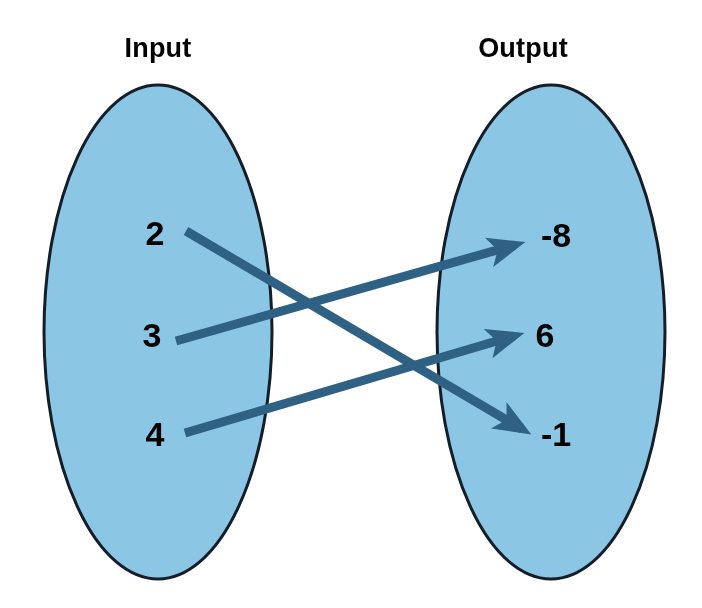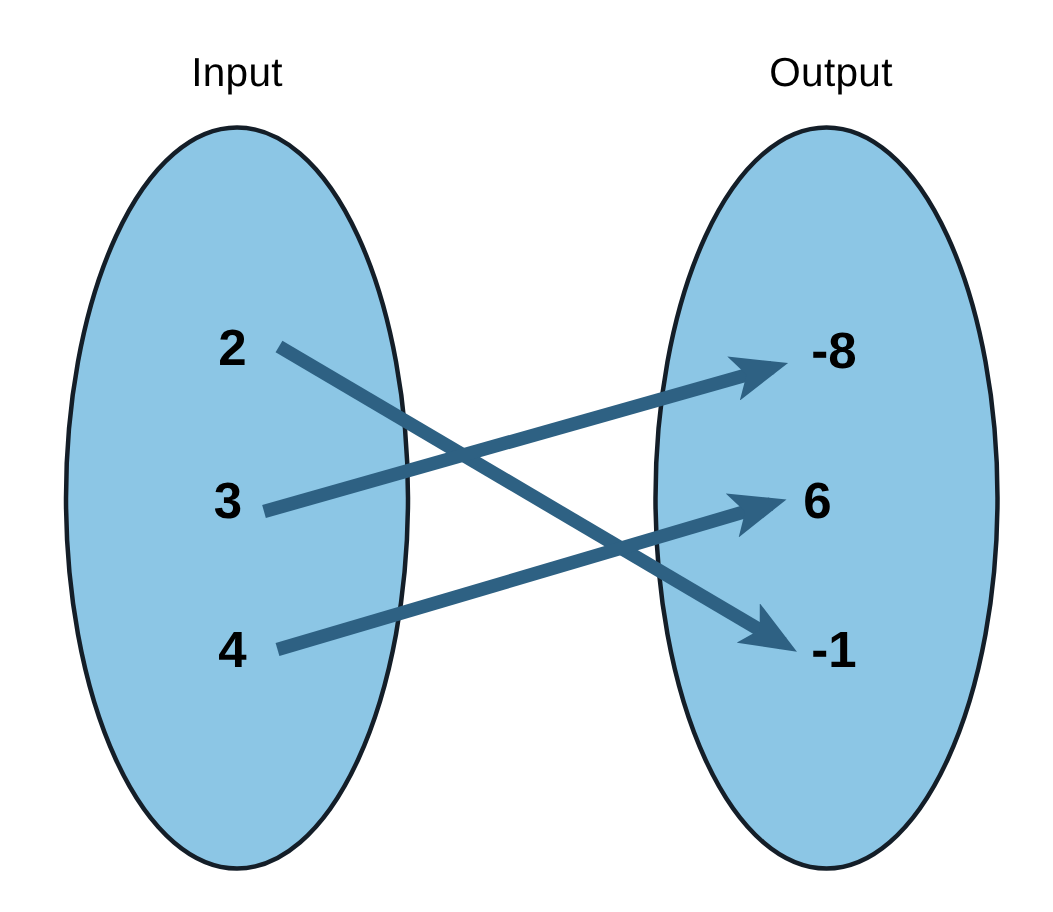--- a/index.html
+++ b/index.html
@@ -21,21 +21,21 @@
     position: absolute;
     top: 0;
     left: 0;
     width: 702px;
     height: 608px;
     display: block;
   }
   .set-heading {
     position: absolute;
     font-family: "Liberation Sans", sans-serif;
-    font-weight: normal;
+    font-weight: bold;
     font-size: 27px;
     color: #000000;
     text-align: left;
     letter-spacing: 0.2px;
     white-space: nowrap;
     transform: translateX(-50%);
   }
   #heading-input  { left: 158px; top: 33px; }
   #heading-output { left: 551px; top: 33px; }
 
@@ -69,21 +69,21 @@
 
     <line id="arrow-0" x1="186" y1="231" x2="522" y2="429" stroke="#2E6183" stroke-width="9" marker-end="url(#arrowhead-steel)"></line>
 
     <line id="arrow-1" x1="176" y1="341" x2="515" y2="245" stroke="#2E6183" stroke-width="9" marker-end="url(#arrowhead-steel)"></line>
 
     <line id="arrow-2" x1="185" y1="433" x2="514" y2="336" stroke="#2E6183" stroke-width="9" marker-end="url(#arrowhead-steel)"></line>
   </svg>
 
   <div id="heading-input" class="set-heading" style="left: 158px; top: 33px;">Input</div>
 
-  <div id="heading-output" class="set-heading" style="left: 554px; top: 33px;">Output</div>
+  <div id="heading-output" class="set-heading" style="left: 523px; top: 33px;">Output</div>
 
   <div class="element-label domain-label" style="left: 155px; top: 233px; color: rgb(0, 0, 0);">2</div>
 
   <div class="element-label domain-label" style="left: 152px; top: 335px; color: rgb(0, 0, 0);">3</div>
 
   <div class="element-label domain-label" style="left: 155px; top: 434px; color: rgb(0, 0, 0);">4</div>
 
   <div class="element-label codomain-label" style="left: 556px; top: 235px; color: rgb(0, 0, 0);">-8</div>
 
   <div class="element-label codomain-label" style="left: 545px; top: 335px; color: rgb(0, 0, 0);">6</div>

